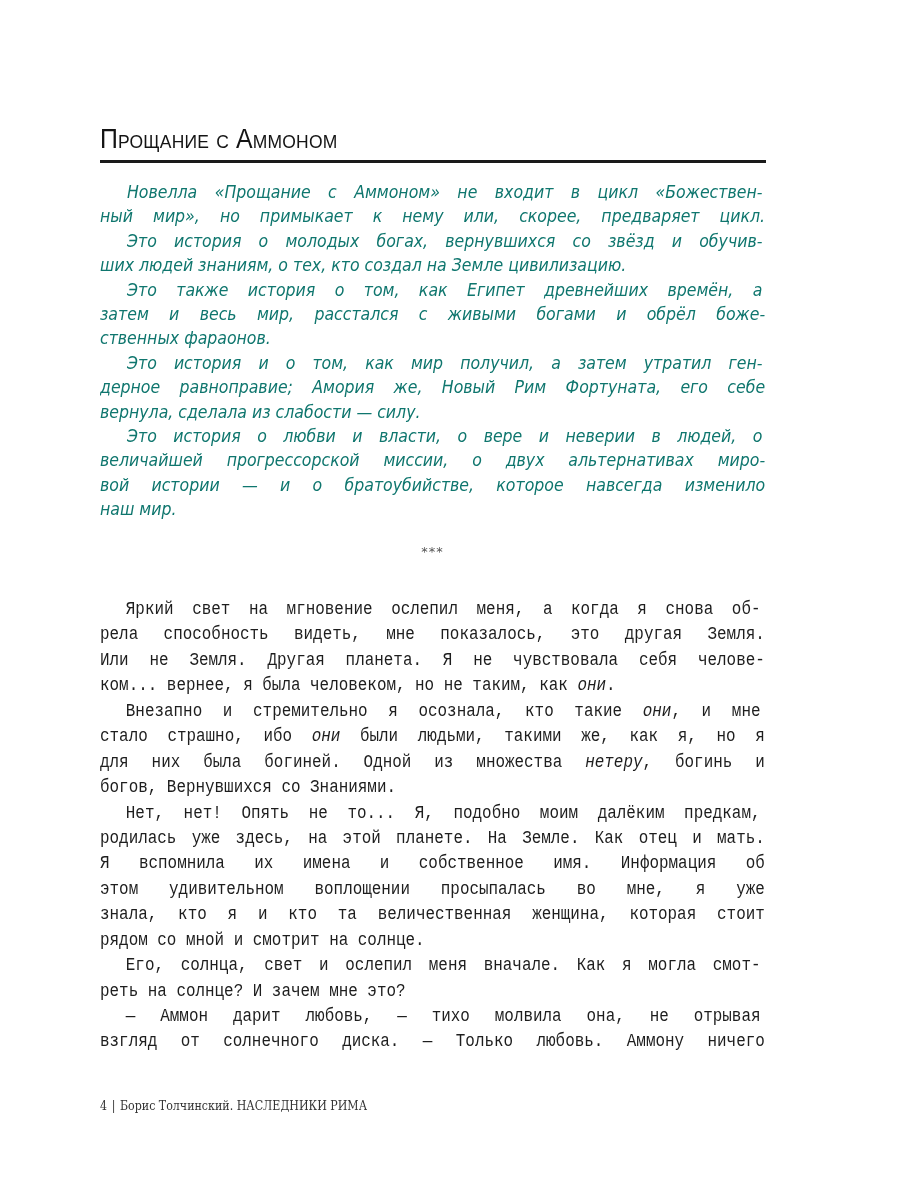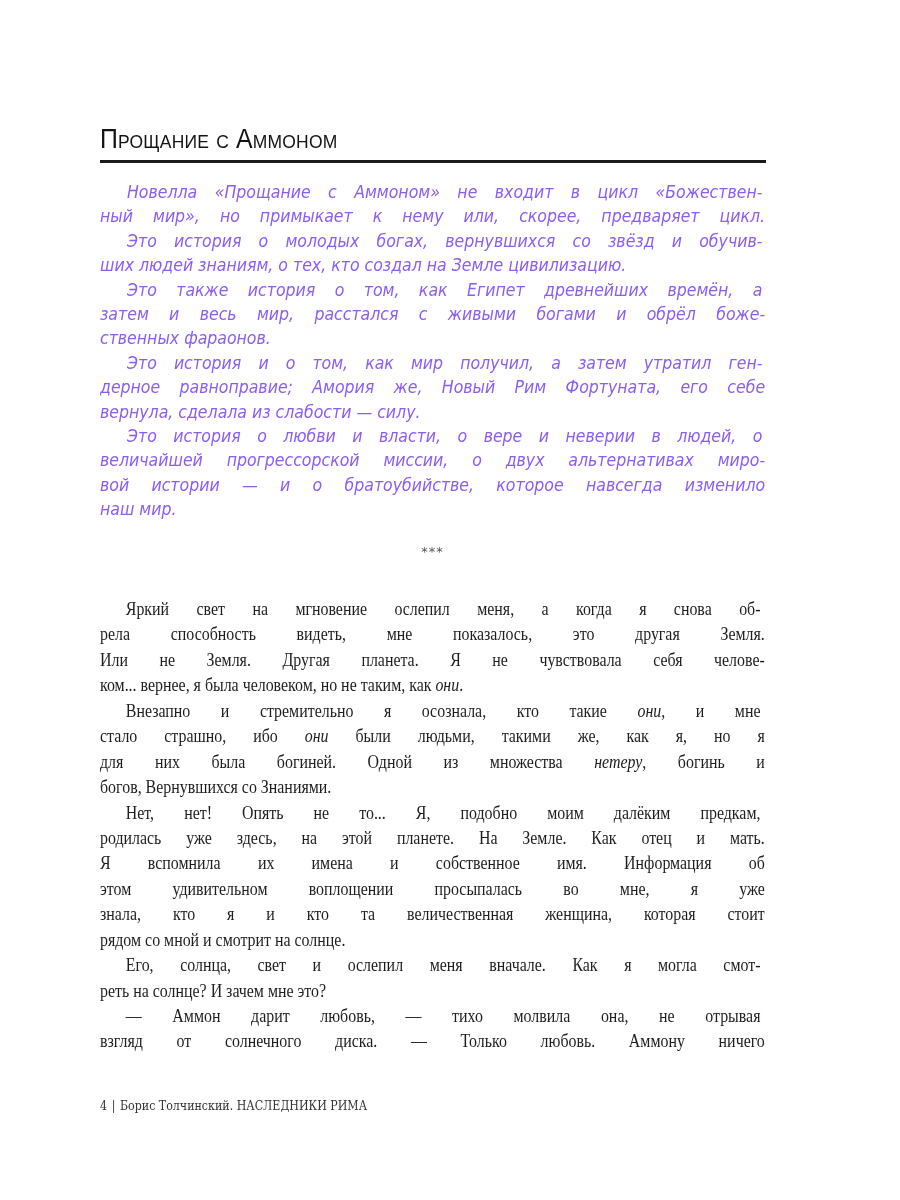--- a/index.html
+++ b/index.html
@@ -14,37 +14,37 @@
       font-size: 27px; letter-spacing: 0.2px; color: #141414;
       white-space: nowrap; transform: scaleX(0.92); transform-origin: left top;
       font-variant: small-caps;
     }
     .rule {
       position: absolute; left: 0; top: 160px; width: 666px; height: 3px; background: #1a1a1a;
     }
     .intro {
       position: absolute; left: 0; top: 180px; width: 665px;
       font-family: "DejaVu Sans", sans-serif; font-style: italic;
-      font-size: 17.5px; color: #8b5cf6;
+      font-size: 17.5px; color: #0f766e;
     }
     .line {
       display: block; height: 24.4px; line-height: 24.4px; white-space: nowrap;
       text-align: justify; text-align-last: justify; overflow: hidden;
     }
     .line.last { text-align-last: left; }
     .line.ind { padding-left: 30px; }
     .intro .line { transform: scaleX(0.9); transform-origin: left center; width: 739px; }
     .intro .line.ind { width: 706px; }
     .stars {
       position: absolute; left: 0; width: 665px; top: 544px; text-align: center;
       font-family: "DejaVu Sans", sans-serif; font-size: 13px; color: #555; letter-spacing: 1px;
     }
     .body-text {
       position: absolute; left: 0; top: 597px; width: 665px;
-      font-family: Liberation Serif, serif; font-size: 18.5px; color: #1e1e1e;
+      font-family: Liberation Mono, monospace; font-size: 18.5px; color: #1e1e1e;
     }
     .body-text .line {
       height: 25.45px; line-height: 25.45px;
       transform: scaleX(0.86); transform-origin: left center; width: 773px;
     }
     .body-text .line.ind { width: 738px; }
     .body-text em { font-style: italic; }
     .footer {
       position: absolute; left: 0; top: 1099px;
       font-family: "DejaVu Serif", serif; font-size: 12px; color: #333;

